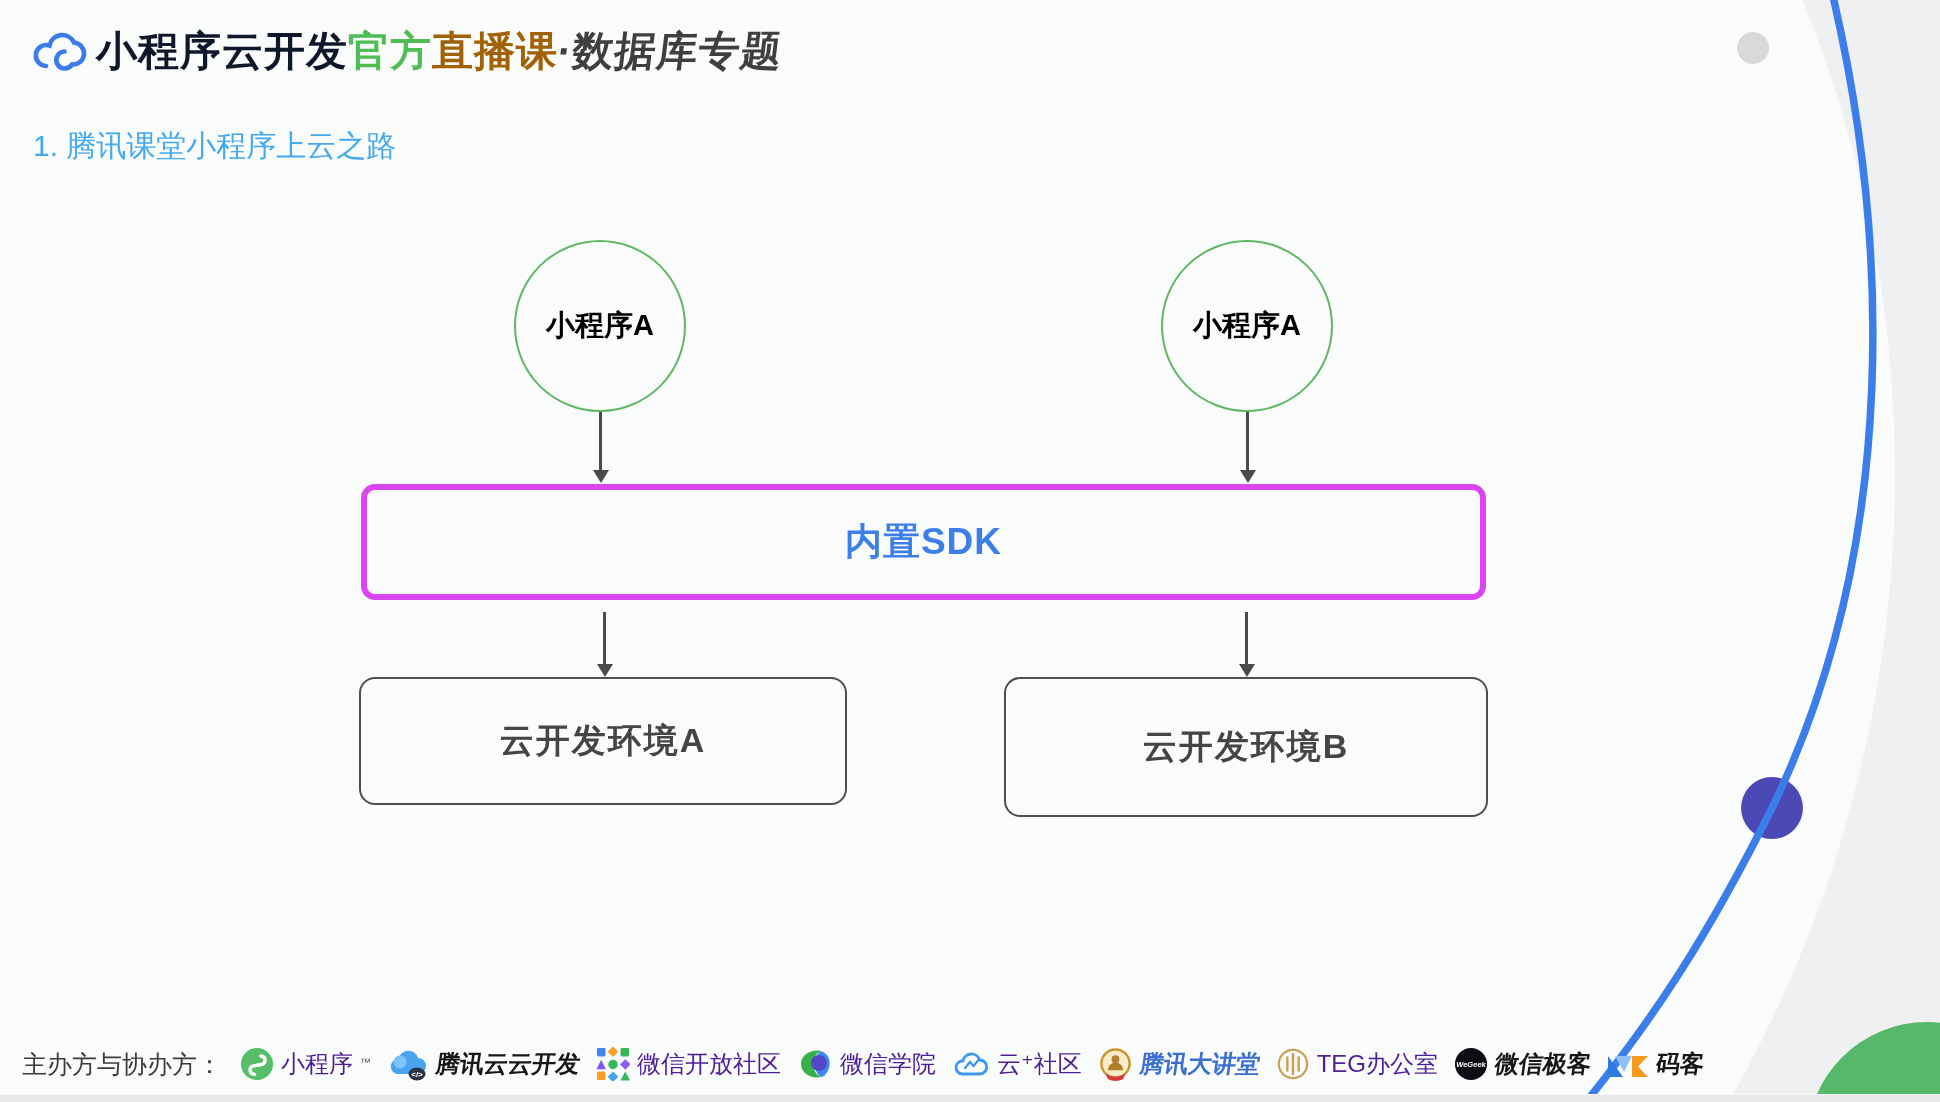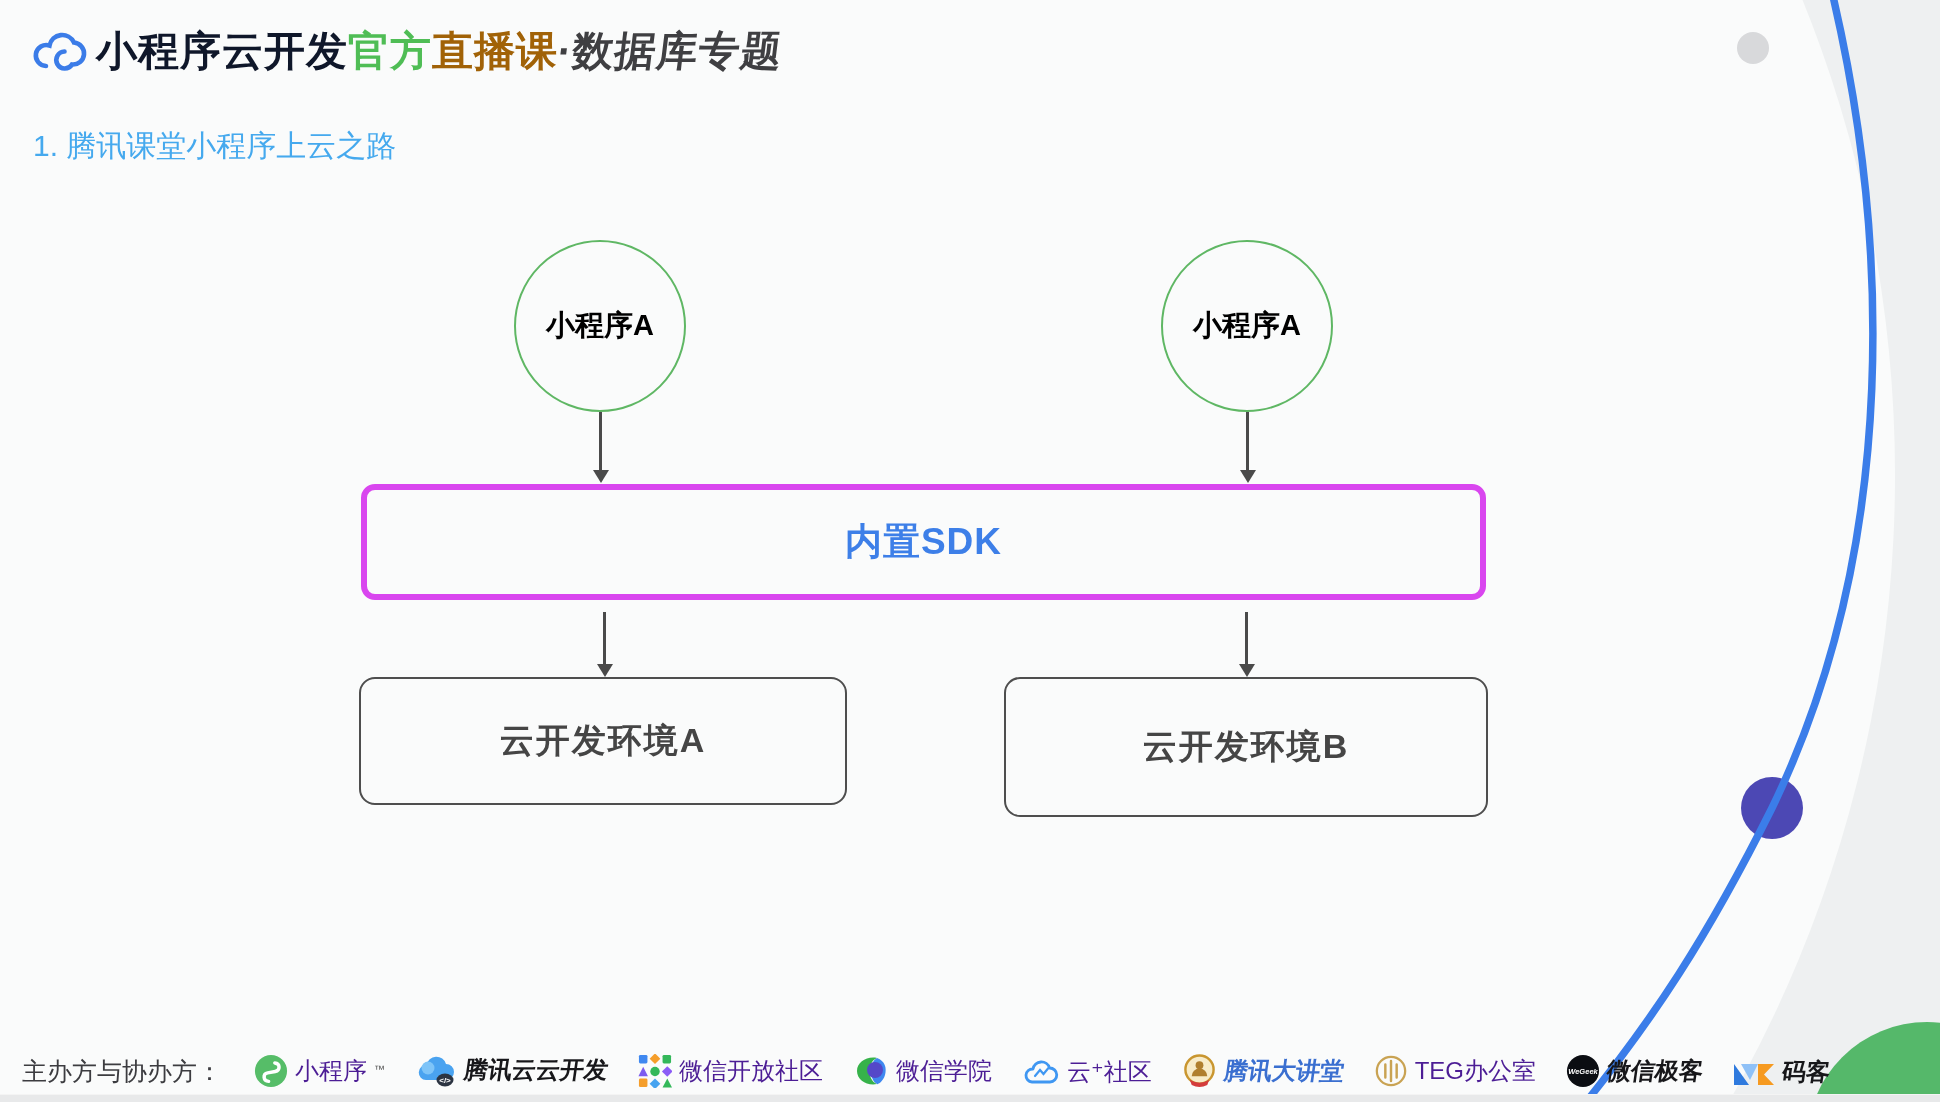--- a/index.html
+++ b/index.html
@@ -43,22 +43,22 @@
   .env-a{left:359px;top:677px;width:488px;height:128px;}
   .env-b{left:1004px;top:677px;width:484px;height:140px;}
   .arrow{position:absolute;width:3px;background:#4a4a4a;z-index:6;}
   .arrow::after{content:"";position:absolute;top:100%;left:50%;transform:translateX(-50%);
     border:8px solid transparent;border-bottom:0;border-top:13px solid #4a4a4a;}
   .arrow.a1{left:599px;top:412px;height:58px;}
   .arrow.a2{left:1246px;top:412px;height:58px;}
   .arrow.a3{left:603px;top:612px;height:52px;}
   .arrow.a4{left:1245px;top:612px;height:52px;}
   
-  .footer{position:absolute;left:22px;top:1040px;height:48px;display:flex;align-items:flex-end;
-    gap:30px;z-index:8;white-space:nowrap;}
+  .footer{position:absolute;left:22px;top:1040px;height:48px;display:flex;align-items:center;
+    gap:16px;z-index:8;white-space:nowrap;}
   .footer-label{font-size:25px;color:#3c3c40;margin-right:2px;}
   .partner{display:flex;align-items:center;gap:7px;}
   .partner .pname{font-size:24px;color:#4c1d95;}
   .partner sup{font-size:11px;color:#4a4a4a;vertical-align:top;position:relative;top:-2px;}
   .pname.ital{display:inline-block;transform:skewX(-8deg);font-weight:bold;color:#17171a;}
   .pname.blue-bold{display:inline-block;transform:skewX(-8deg);font-weight:bold;color:#3a6fd0;}
   .pname.gold{color:#4c1d95;font-weight:400;}
   .icon{display:block;}
 </style>
 </head>

